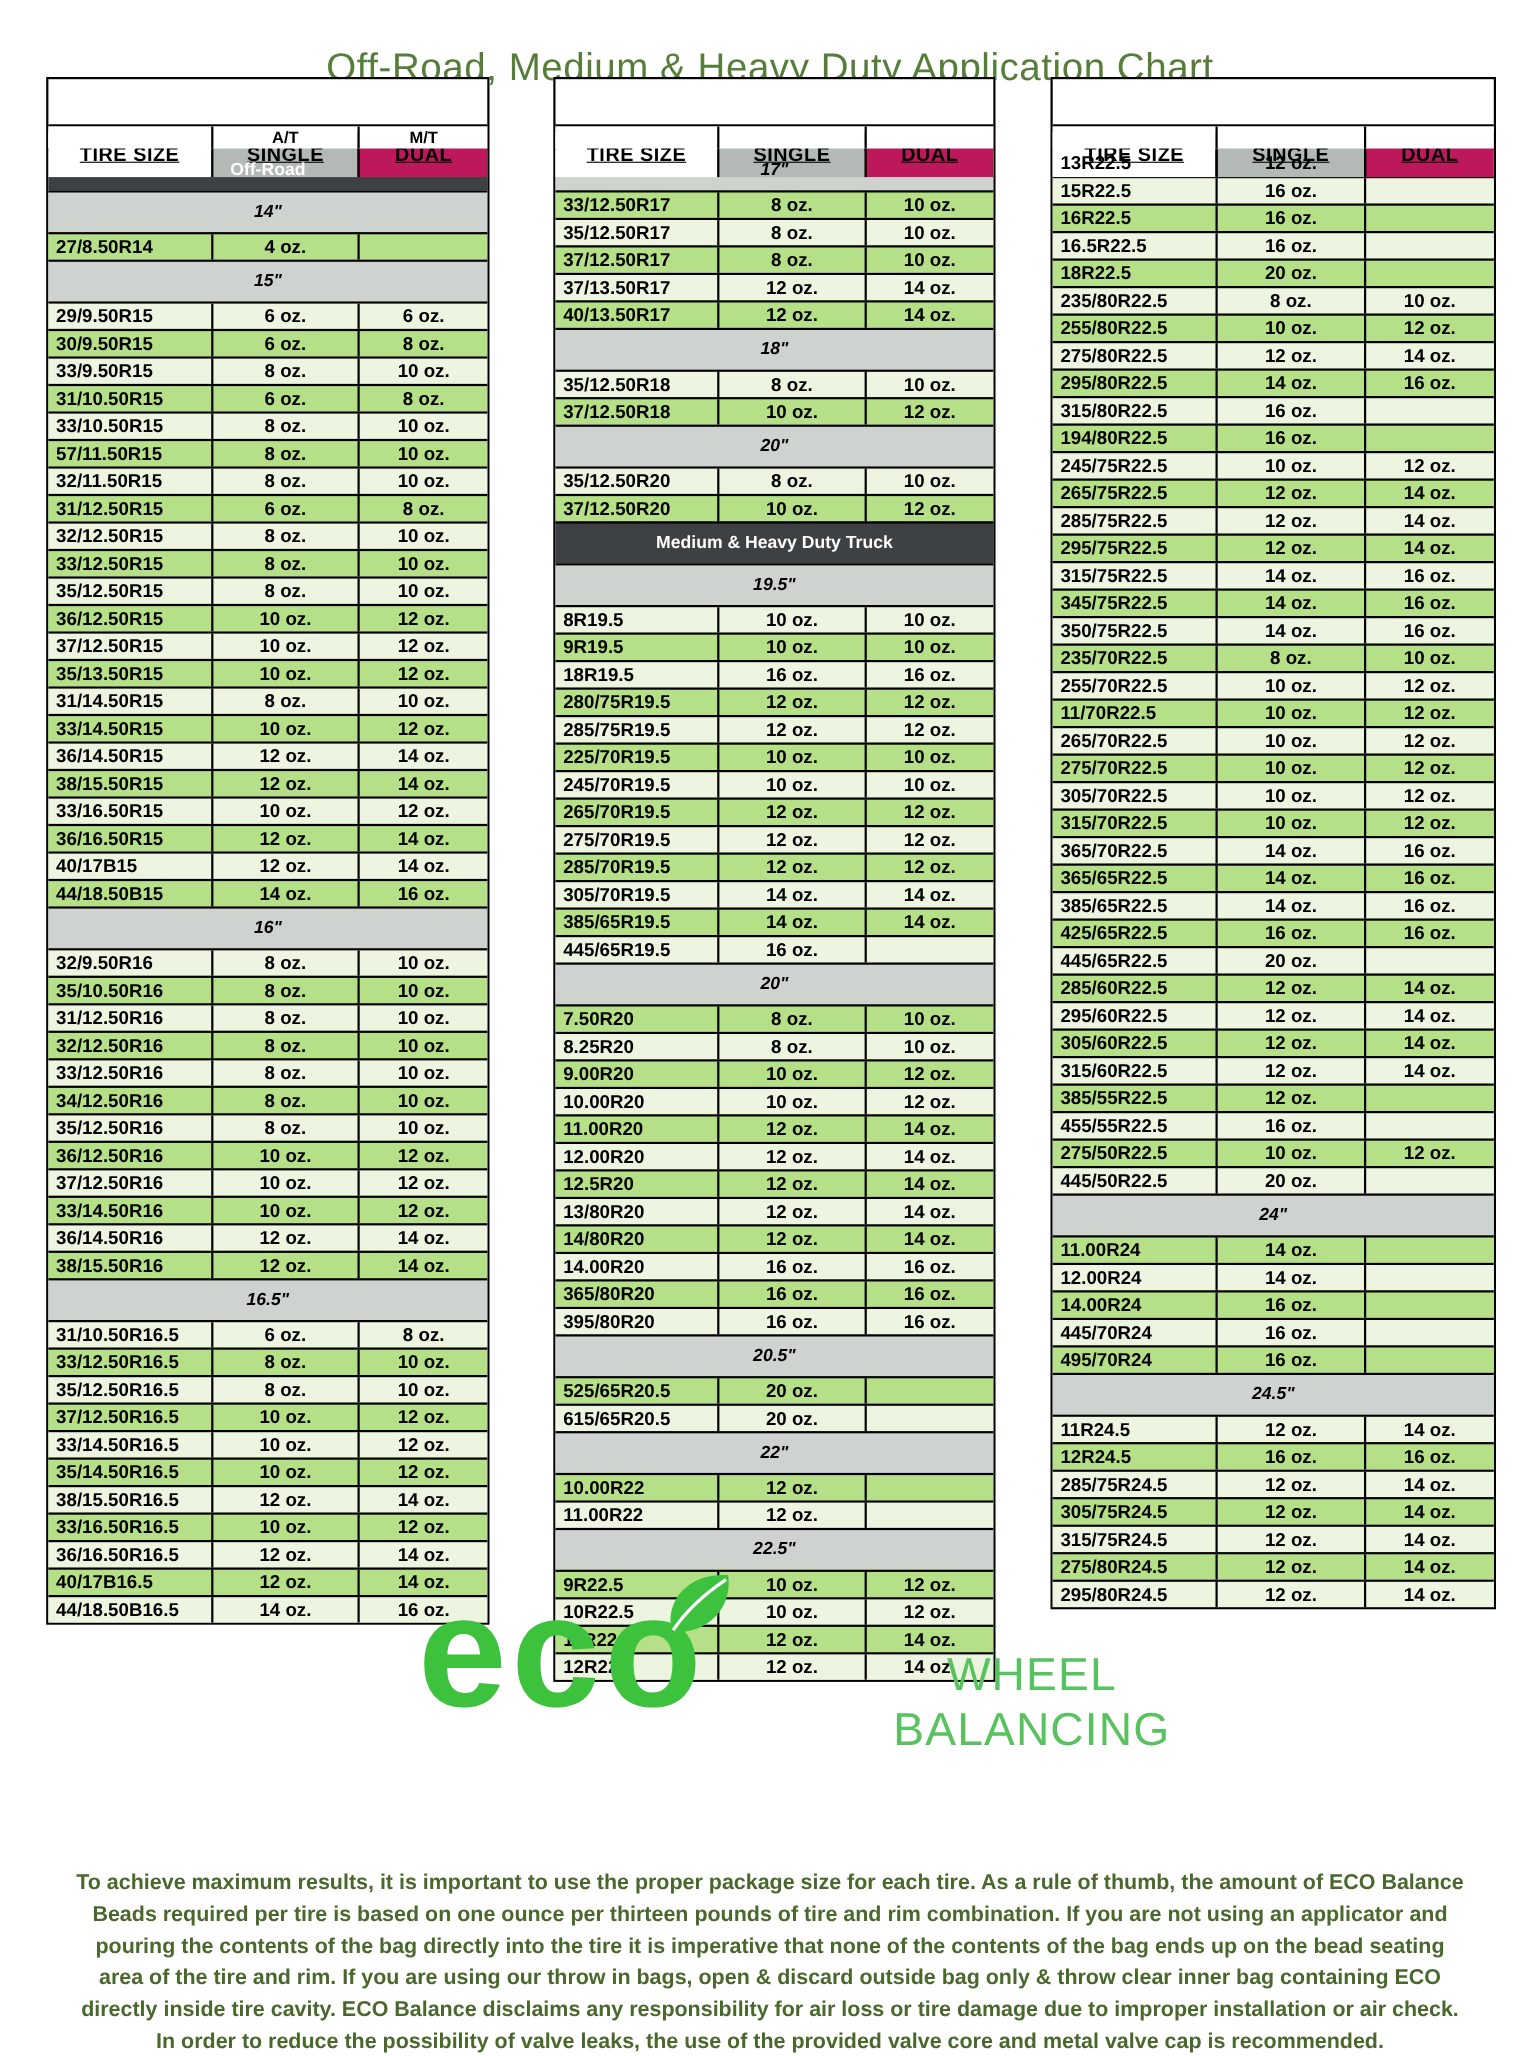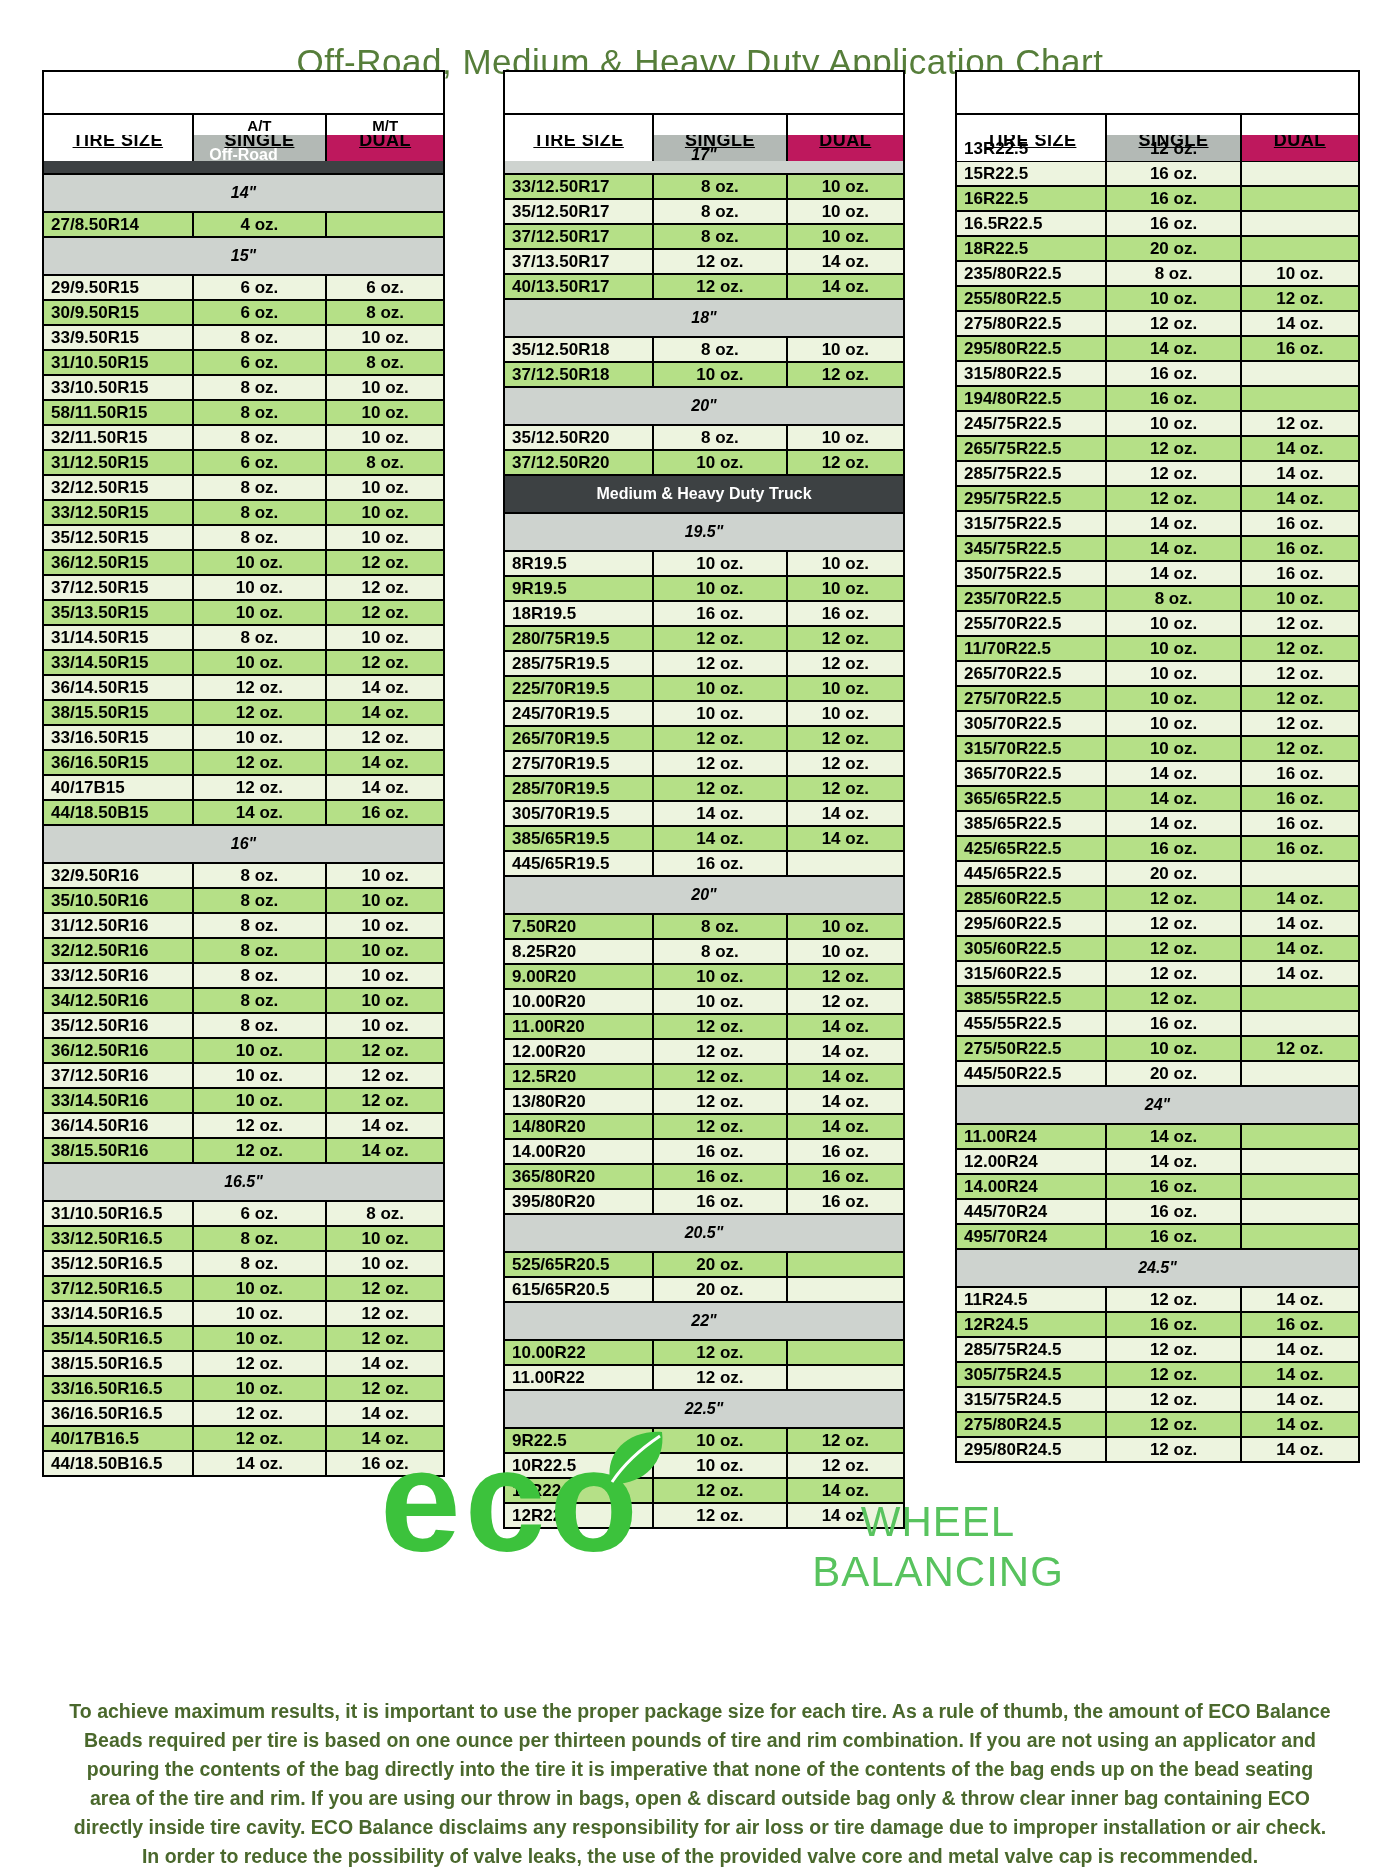--- a/index.html
+++ b/index.html
@@ -92,21 +92,21 @@
       <div class="c c1 ct">31/10.50R15</div>
       <div class="c c2 cv">6 oz.</div>
       <div class="c c3 cv">8 oz.</div>
     </div>
     <div class="trow drow cream">
       <div class="c c1 ct">33/10.50R15</div>
       <div class="c c2 cv">8 oz.</div>
       <div class="c c3 cv">10 oz.</div>
     </div>
     <div class="trow drow green">
-      <div class="c c1 ct">58/11.50R15</div>
+      <div class="c c1 ct">57/11.50R15</div>
       <div class="c c2 cv">8 oz.</div>
       <div class="c c3 cv">10 oz.</div>
     </div>
     <div class="trow drow cream">
       <div class="c c1 ct">32/11.50R15</div>
       <div class="c c2 cv">8 oz.</div>
       <div class="c c3 cv">10 oz.</div>
     </div>
     <div class="trow drow green">
       <div class="c c1 ct">31/12.50R15</div>

